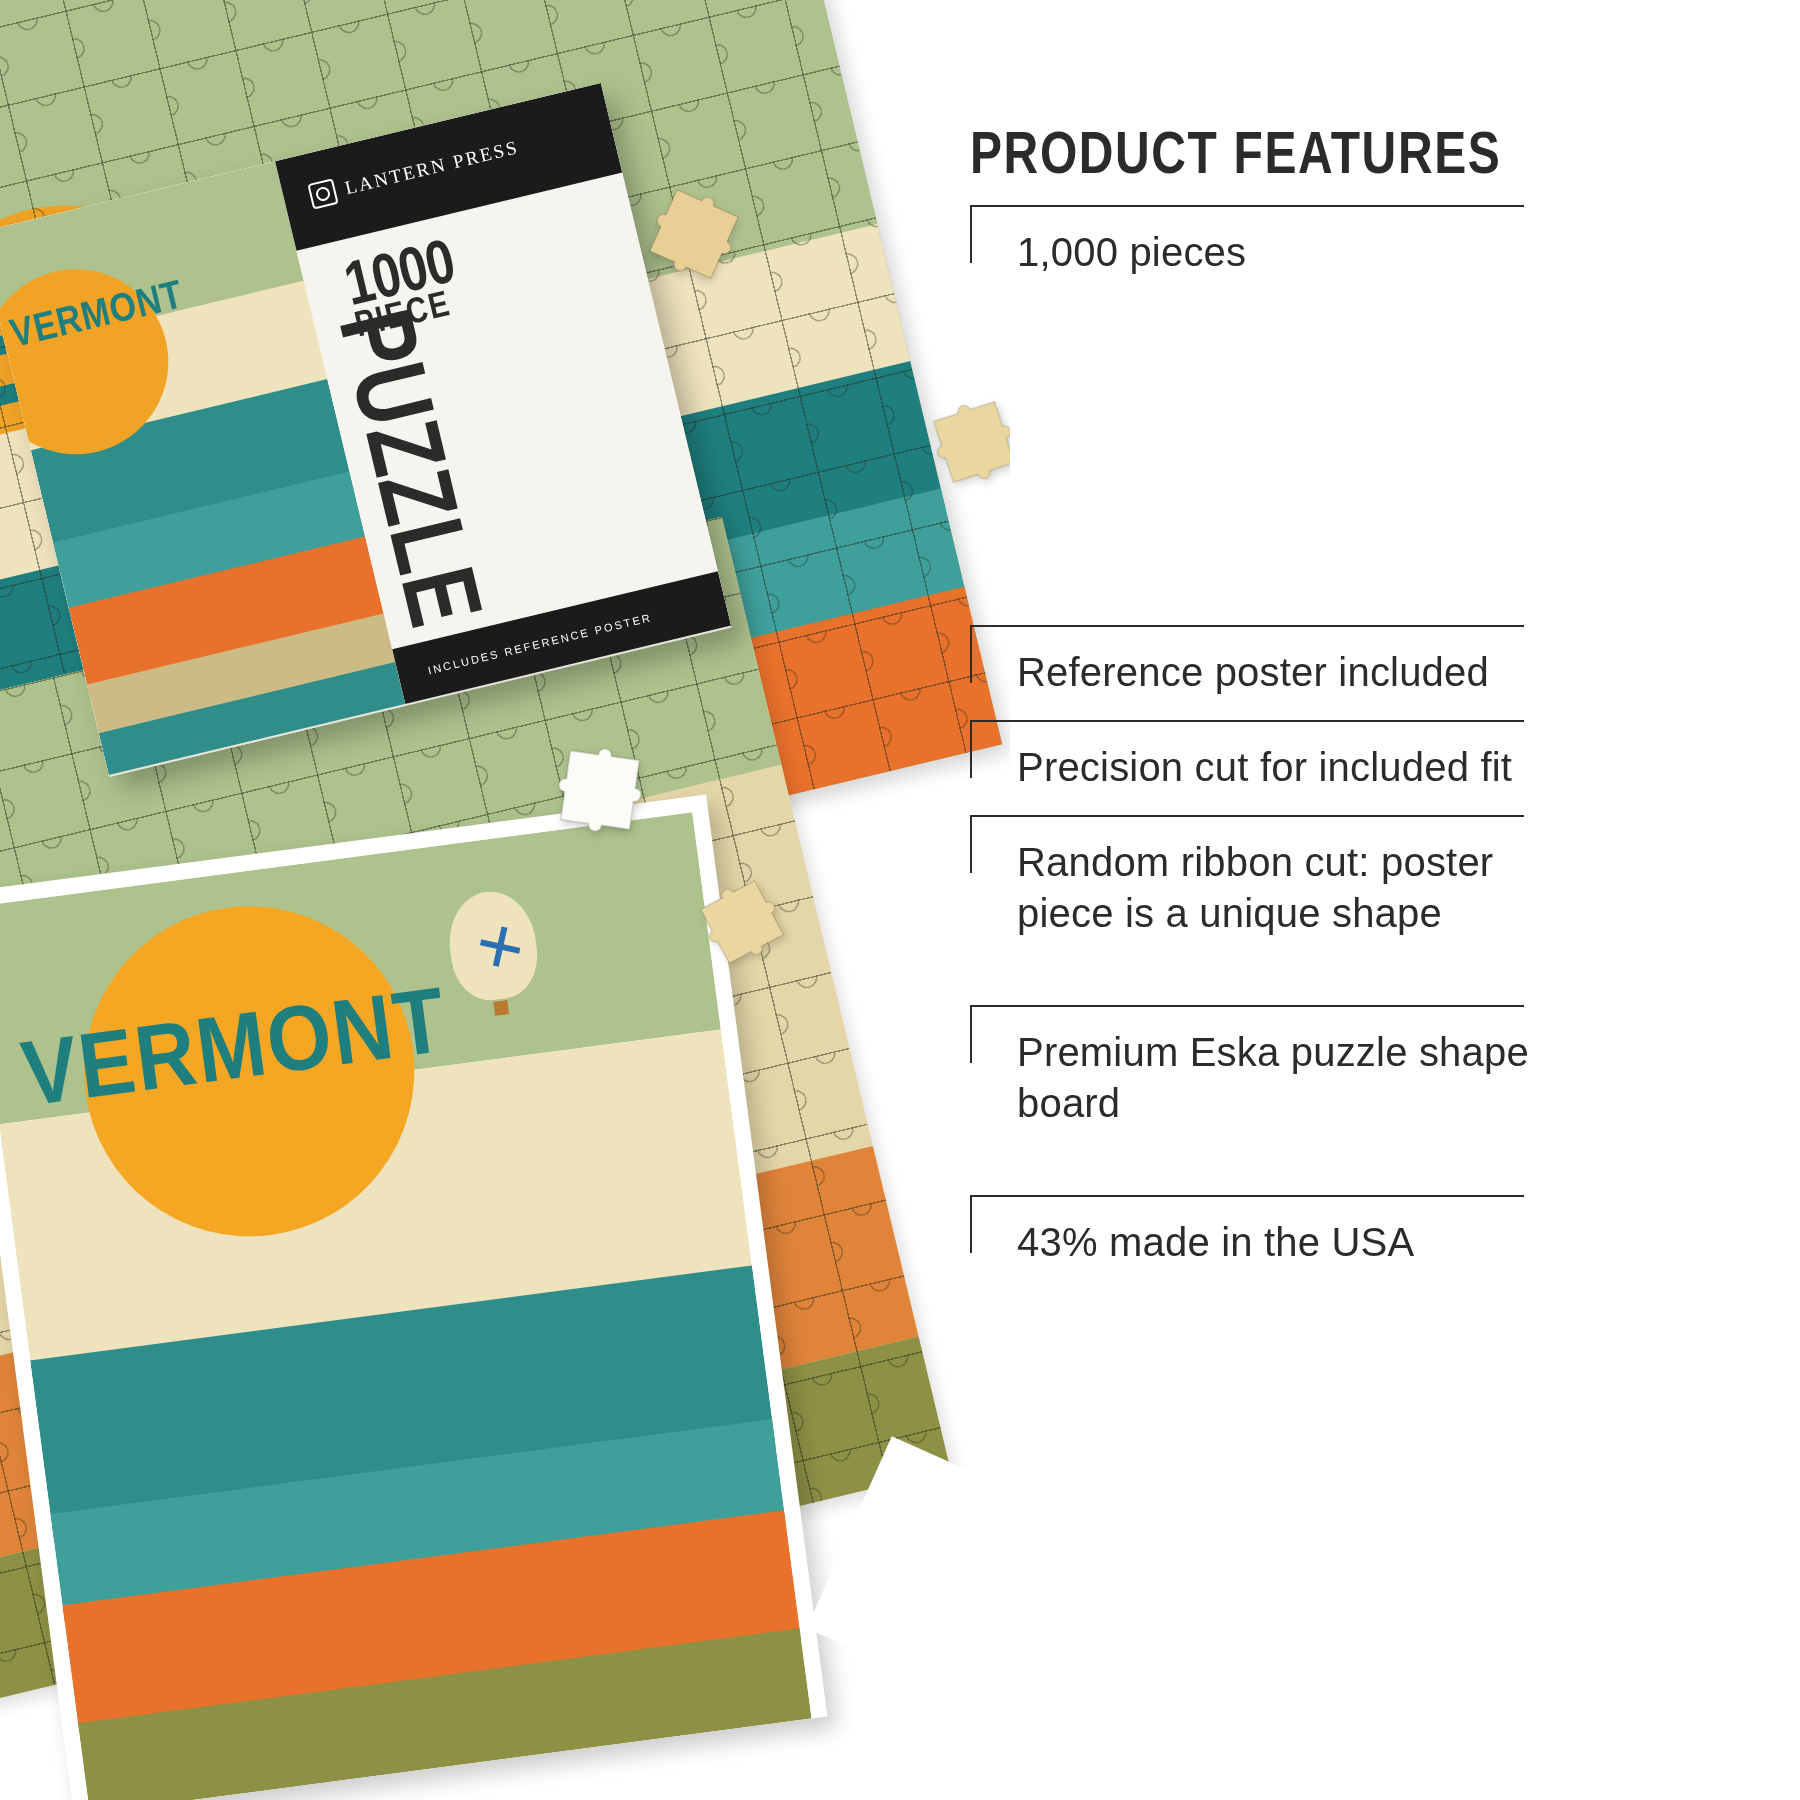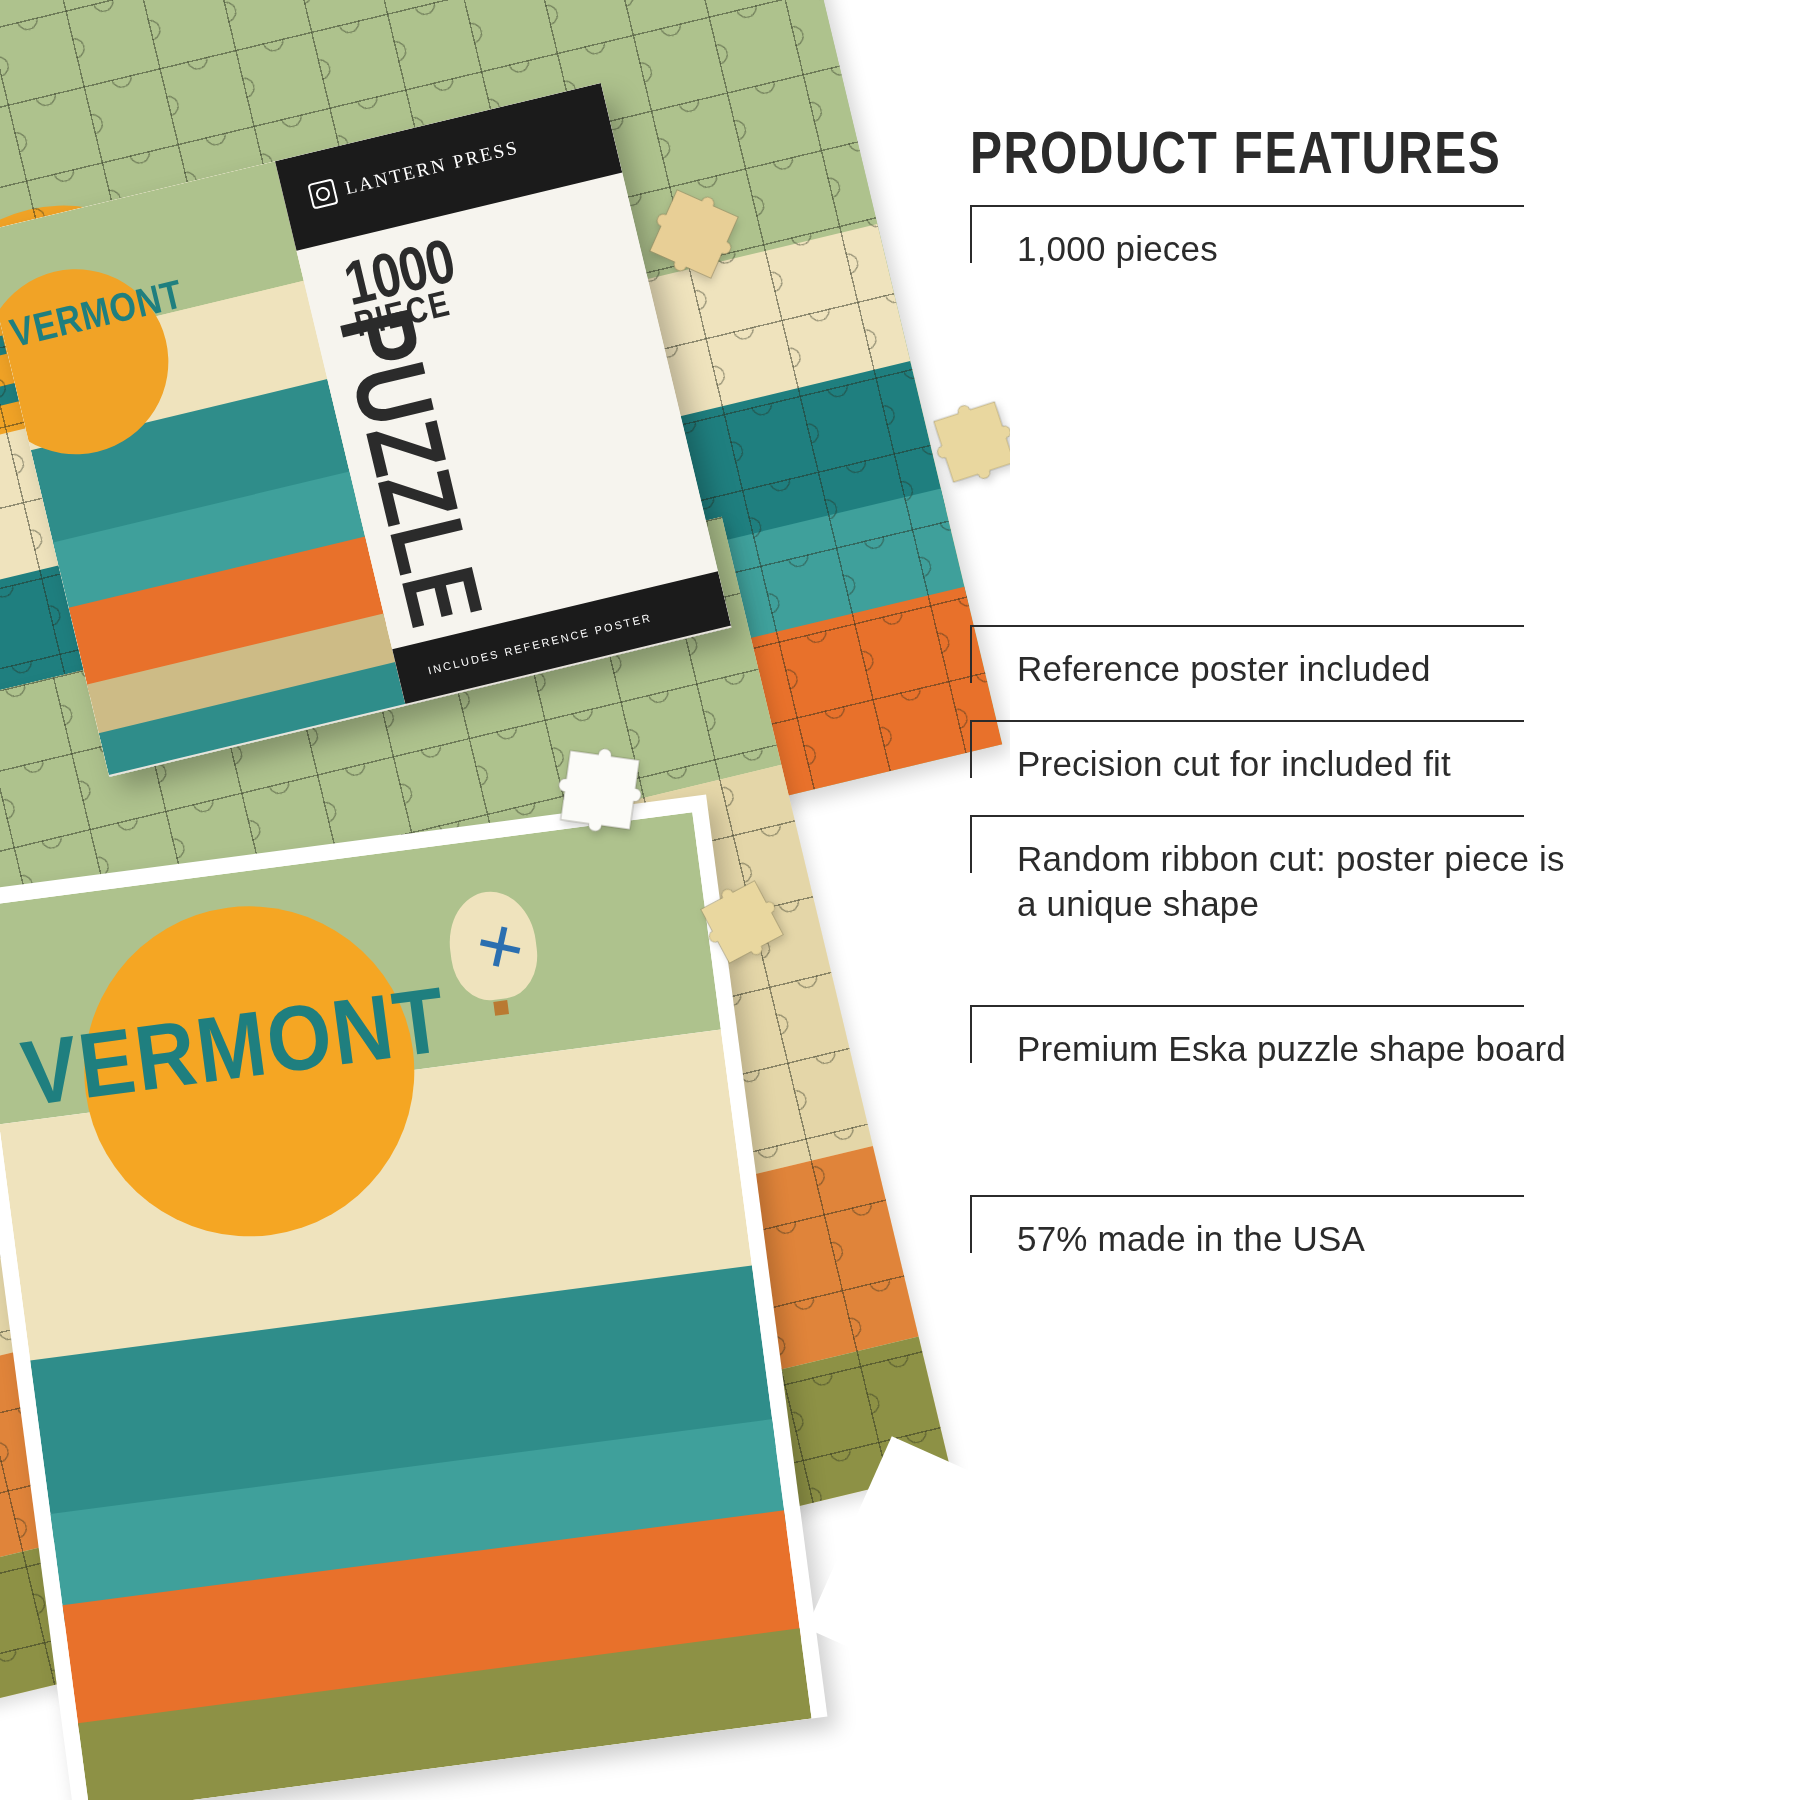--- a/index.html
+++ b/index.html
@@ -215,21 +215,21 @@
     box-sizing:border-box;
   }
   .feat .rule-top{
     position:absolute;left:0;top:0;width:554px;height:2px;background:#2b2b2b;
   }
   .feat .rule-left{
     position:absolute;left:0;top:0;width:2px;height:58px;background:#2b2b2b;
   }
   .feat .txt{
     position:absolute;left:47px;top:22px;width:560px;
-    font-size:35px;line-height:1.28;color:#2b2b2b;
+    font-size:40px;line-height:1.28;color:#2b2b2b;
     font-family:"Liberation Sans",sans-serif;
     letter-spacing:.2px;
   }
 </style>
 </head>
 <body>
 
 <div class="stage">
 
   <div class="photo">
@@ -349,18 +349,18 @@
           <div class="txt">Random ribbon cut: poster piece is a unique shape</div>
         </div>
         <div class="feat" style="top: 1005px;">
           <div class="rule-top"></div>
           <div class="rule-left"></div>
           <div class="txt">Premium Eska puzzle shape board</div>
         </div>
         <div class="feat" style="top: 1195px;">
           <div class="rule-top"></div>
           <div class="rule-left"></div>
-          <div class="txt">57% made in the USA</div>
+          <div class="txt">43% made in the USA</div>
         </div>
       </div>
   </div>
 
 </div>
 
 </body></html>

